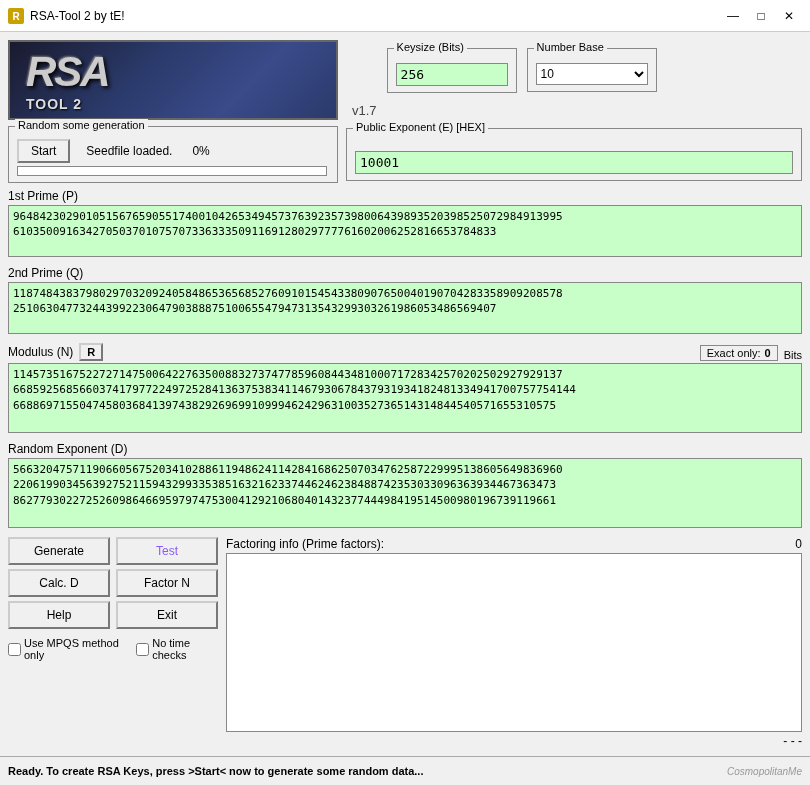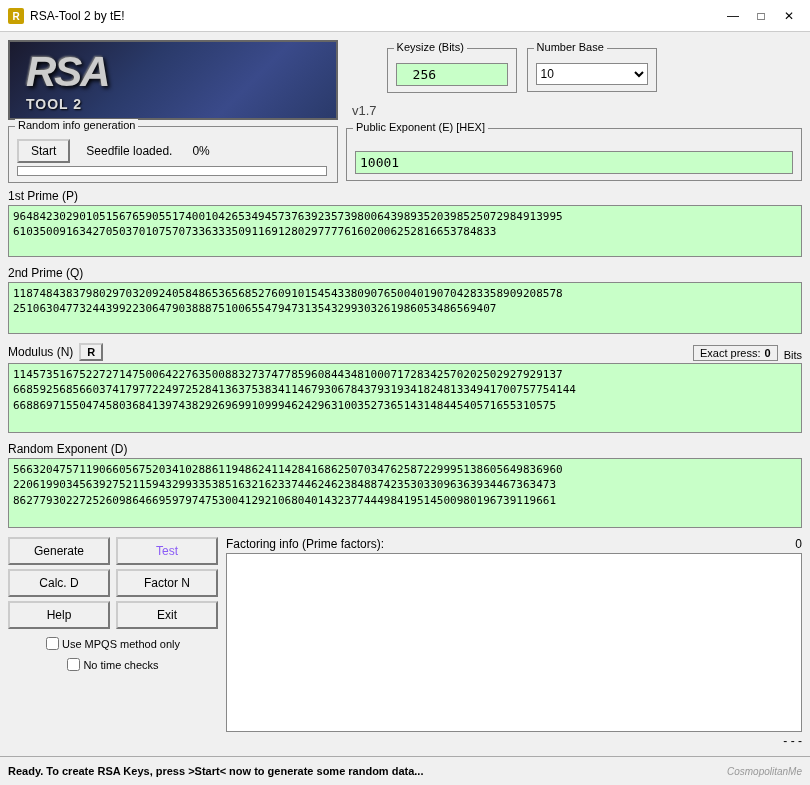--- a/index.html
+++ b/index.html
@@ -121,21 +121,21 @@
       left: 6px;
     }
     .keysize-group {
       width: 130px;
       margin-top: 8px;
     }
     .keysize-input {
       width: 100%;
       background: #c8ffc8;
       border: 1px solid #888;
-      padding: 3px 16px;
+      padding: 3px 4px;
       font-size: 13px;
       font-family: monospace;
       margin-top: 10px;
     }
     .number-base-group {
       width: 130px;
       margin-top: 8px;
     }
     .number-base-select {
       width: 100%;
@@ -288,21 +288,20 @@
       cursor: pointer;
       font-size: 12px;
       text-align: center;
     }
     .btn-large:disabled { color: #8b5cf6; cursor: default; }
     .checkboxes-row {
       display: flex;
       align-items: center;
       gap: 8px;
       padding-top: 4px;
-      flex-direction: column;
     }
     .cb-item {
       display: flex;
       align-items: center;
       gap: 3px;
       font-size: 11px;
     }
     .factoring-col {
       flex: 1;
       display: flex;
@@ -384,21 +383,21 @@
         <option>10</option>
         <option>2</option>
         <option>8</option>
         <option>16</option>
       </select>
     </div>
   </div>
 
   <div class="random-row">
     <div class="fieldset-group random-group">
-      <span class="fieldset-legend">Random info generation</span>
+      <span class="fieldset-legend">Random some generation</span>
       <div class="random-inner">
         <button class="btn">Start</button>
         <span class="seed-status">Seedfile loaded.</span>
         <span class="seed-percent">0%</span>
       </div>
       <div class="progress-bar-container">
         <div class="progress-bar-fill" style="width:0%"></div>
       </div>
     </div>
 
@@ -418,21 +417,21 @@
     <div class="section-label">2nd Prime (Q)</div>
     <textarea class="text-area-green text-area-2lines" style="">11874843837980297032092405848653656852760910154543380907650040190704283358909208578
 2510630477324439922306479038887510065547947313543299303261986053486569407</textarea>
   </div>
 
   <div>
     <div class="modulus-label-row">
       <span class="section-label">Modulus (N)</span>
       <button class="r-btn">R</button>
       <div class="exact-size-group">
-        <span class="exact-size-label">Exact press:</span>
+        <span class="exact-size-label">Exact only:</span>
         <span class="exact-size-value">0</span>
       </div>
       <span class="bits-label">Bits</span>
     </div>
     <textarea class="text-area-green text-area-3lines" style="">11457351675227271475006422763500883273747785960844348100071728342570202502927929137
 6685925685660374179772249725284136375383411467930678437931934182481334941700757754144
 6688697155047458036841397438292696991099946242963100352736514314844540571655310575</textarea>
   </div>
 
   <div>

